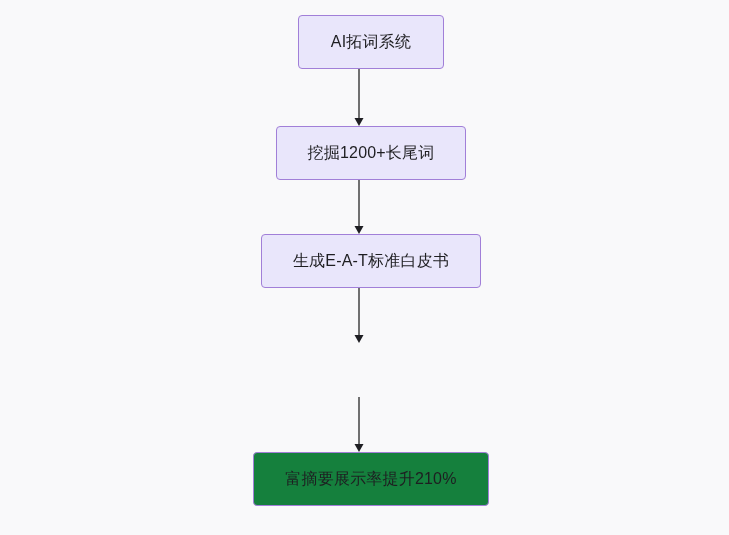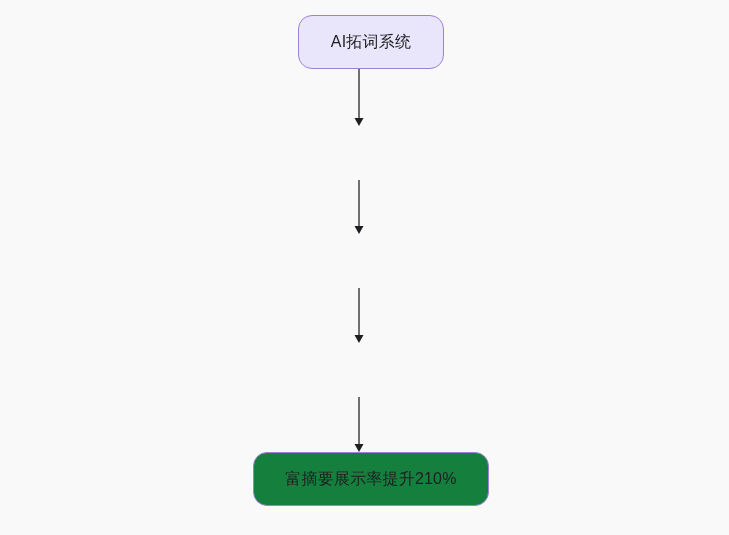--- a/index.html
+++ b/index.html
@@ -16,21 +16,21 @@
   #flow-canvas {
     position: relative;
     width: 729px;
     height: 535px;
   }
   .node {
     position: absolute;
     box-sizing: border-box;
     background: #e9e6fb;
     border: 1.5px solid #a17fd8;
-    border-radius: 14px;
+    border-radius: 4px;
     display: flex;
     align-items: center;
     justify-content: center;
     color: #1e1e21;
     font-size: 16px;
     line-height: 1;
     letter-spacing: 0.2px;
     white-space: nowrap;
   }
   .node-label {
@@ -73,20 +73,26 @@
       <svg width="24" height="55" viewBox="0 0 24 55">
         <line x1="12" y1="0" x2="12" y2="47" stroke="#707070" stroke-width="2"></line>
         <polygon points="7.5,47 16.5,47 12,55" fill="#1f1f23"></polygon>
       </svg>
     </div>
 
   <div class="node" id="node-1" style="left: 298px; top: 15px; width: 146px; height: 54px; background: rgb(233, 230, 251); border-color: rgb(161, 127, 216); color: rgb(30, 30, 33);">
     <span class="node-label">AI拓词系统</span>
   </div>
 
+  <div class="node" id="node-2" style="left: 276px; top: 126px; width: 190px; height: 54px; background: rgb(233, 230, 251); border-color: rgb(161, 127, 216); color: rgb(30, 30, 33);">
+    <span class="node-label">挖掘1200+长尾词</span>
+  </div>
 
+  <div class="node" id="node-3" style="left: 261px; top: 234px; width: 220px; height: 54px; background: rgb(233, 230, 251); border-color: rgb(161, 127, 216); color: rgb(30, 30, 33);">
+    <span class="node-label">生成E-A-T标准白皮书</span>
+  </div>
 
 
   <div class="node" id="node-5" style="left: 253px; top: 452px; width: 236px; height: 54px; background: #15803d; border-color: rgb(161, 127, 216); color: rgb(30, 30, 33);">
     <span class="node-label">富摘要展示率提升210%</span>
   </div>
 
 </div>
 
 </body></html>

